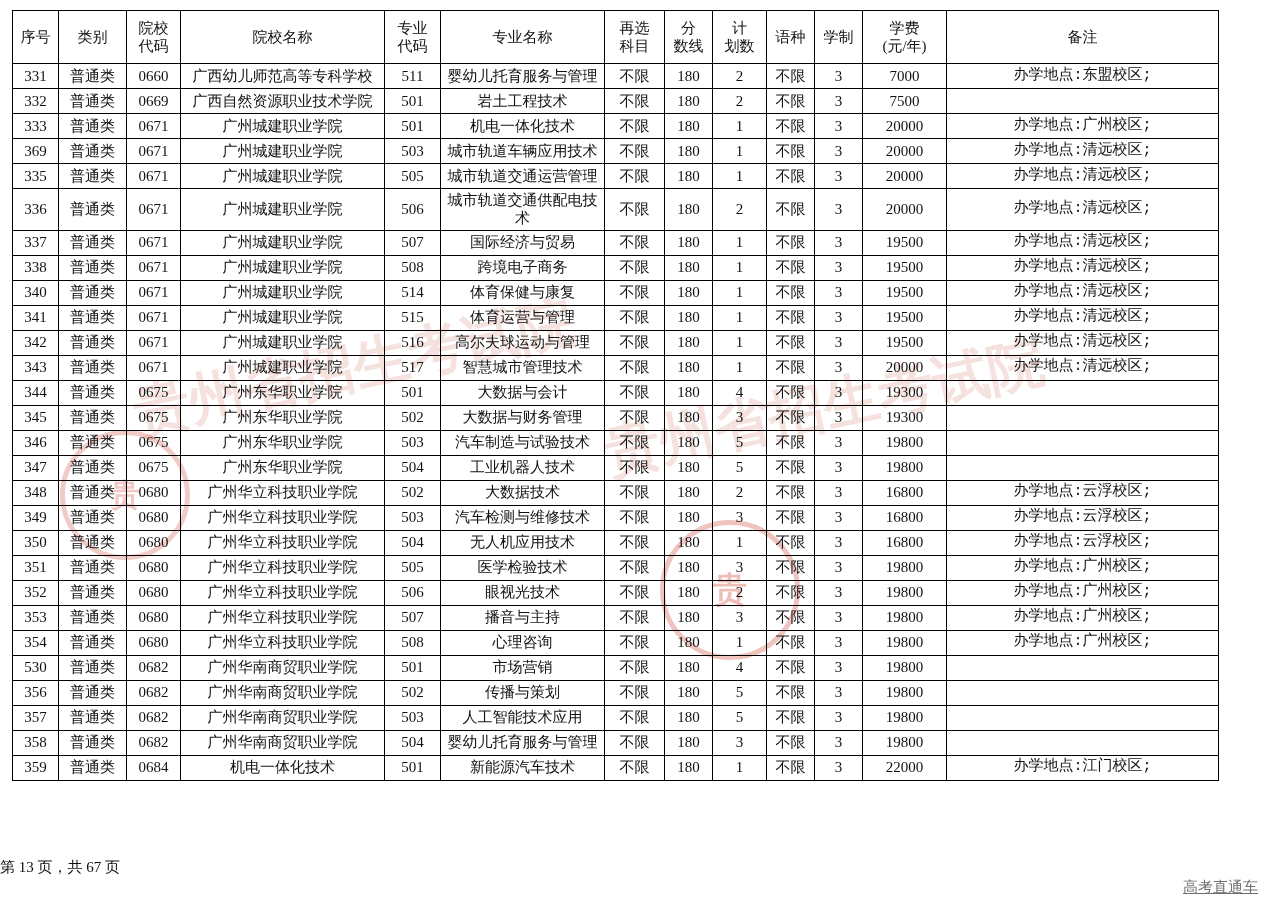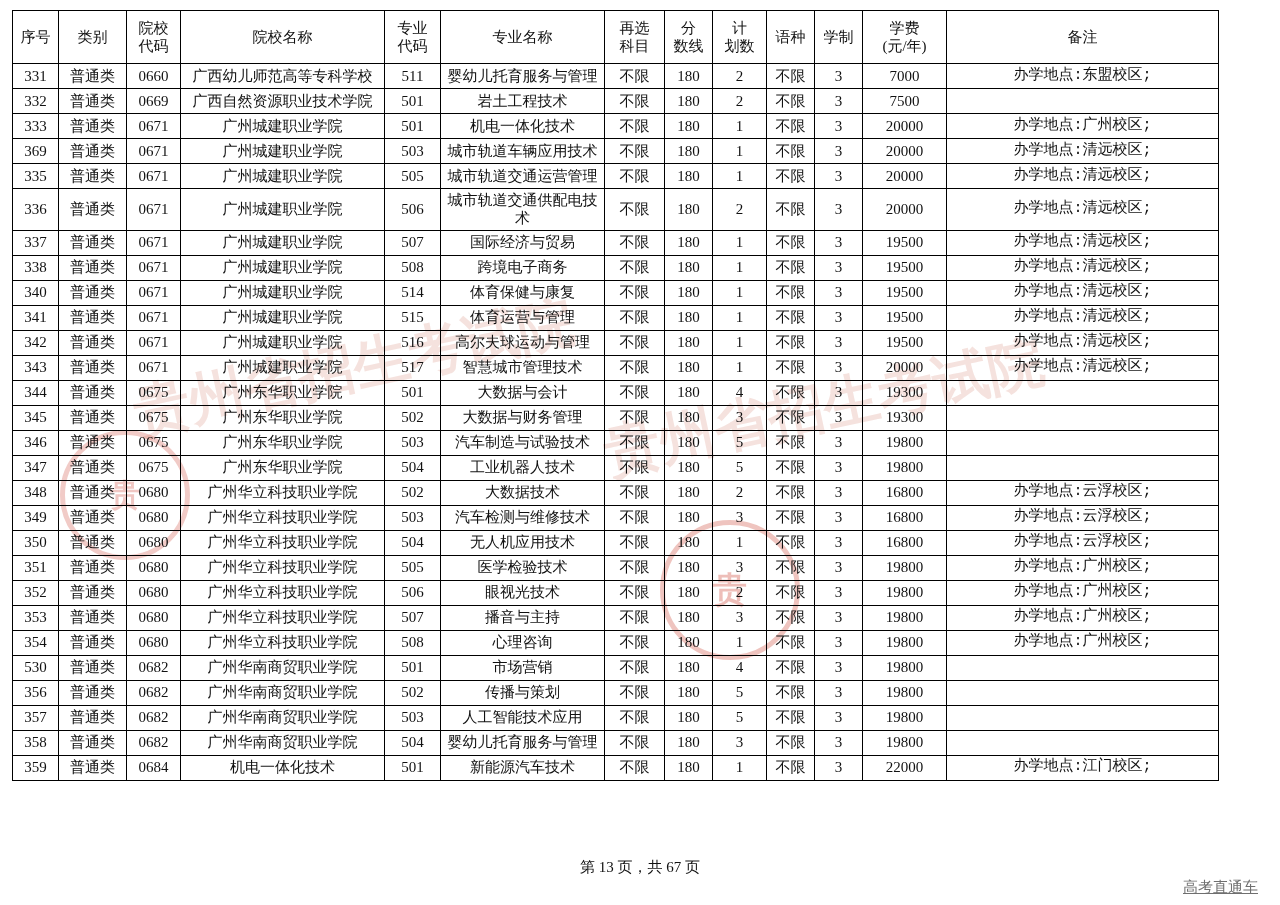--- a/index.html
+++ b/index.html
@@ -69,21 +69,21 @@
   col.c-lang     { width: 48px; }
   col.c-years    { width: 48px; }
   col.c-fee      { width: 84px; }
   col.c-note     { width: 272px; }
 
   .footer {
     position: absolute;
     left: 0;
     right: 0;
     bottom: 28px;
-    text-align: center;
+    text-align: left;
     font-size: 15px;
     color: #111;
     z-index: 3;
   }
   .brand {
     position: absolute;
     right: 22px;
     bottom: 8px;
     font-size: 15px;
     color: #6f6f6f;

